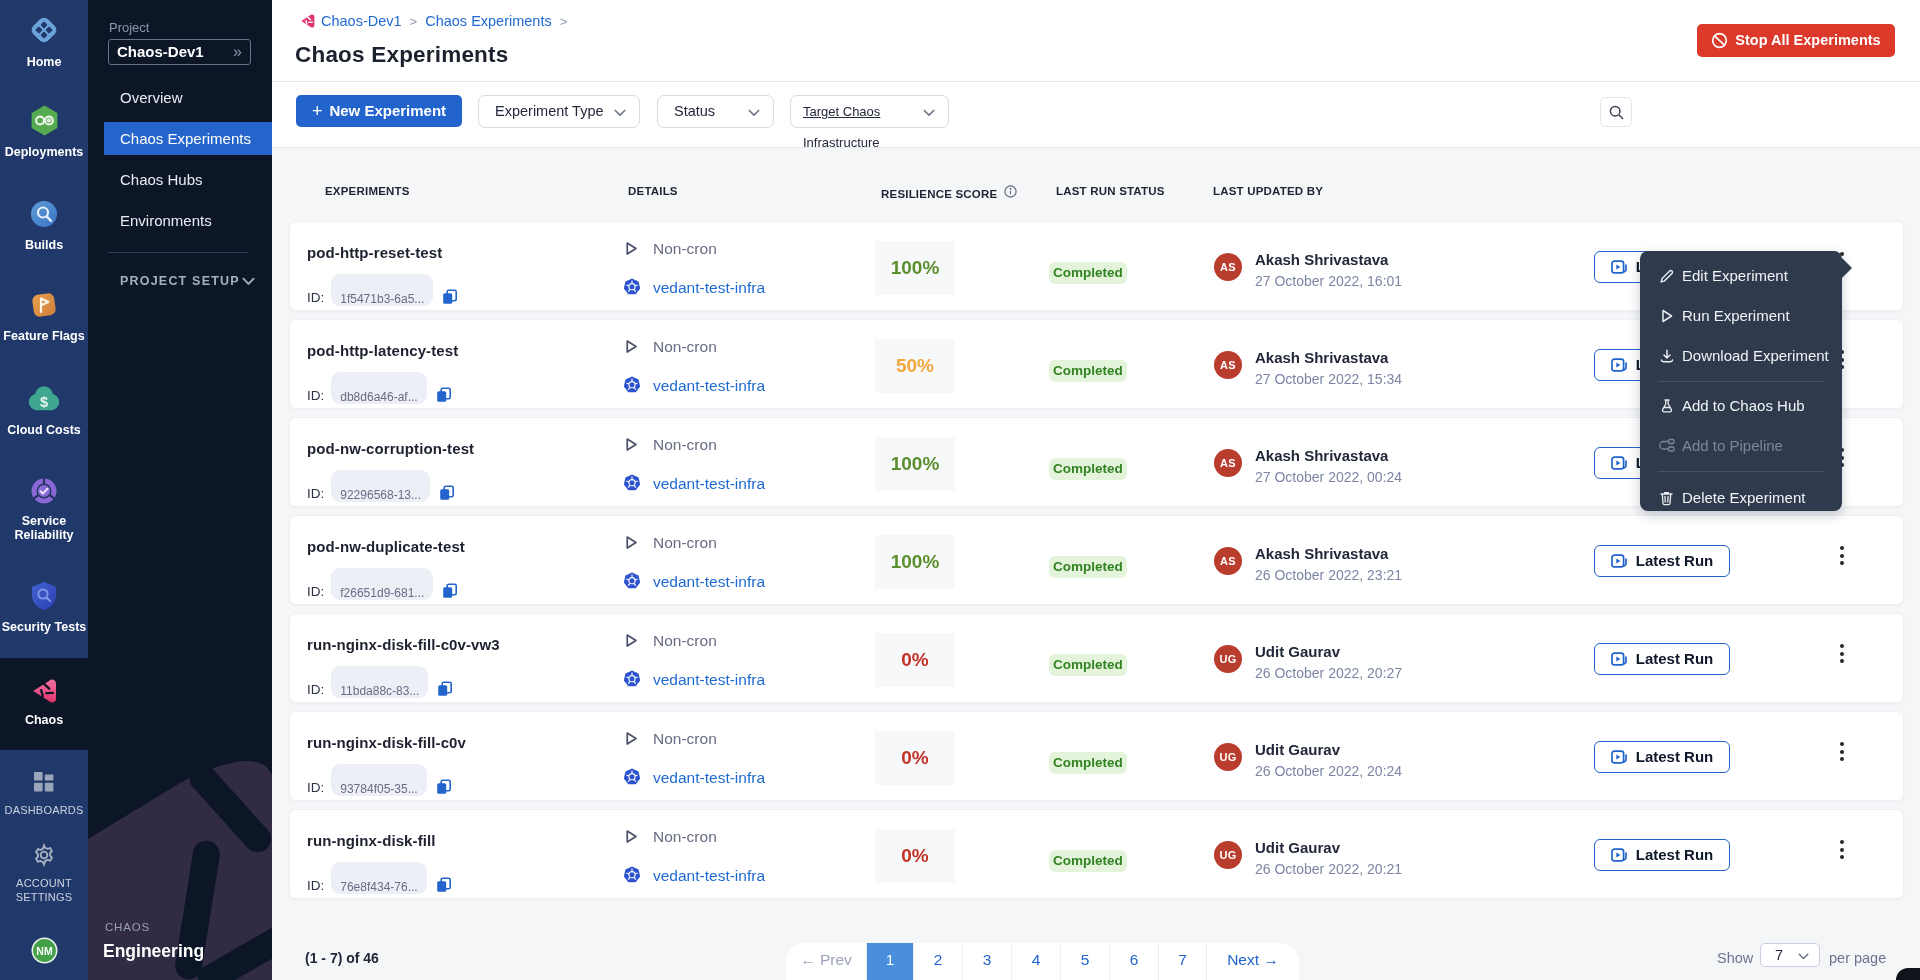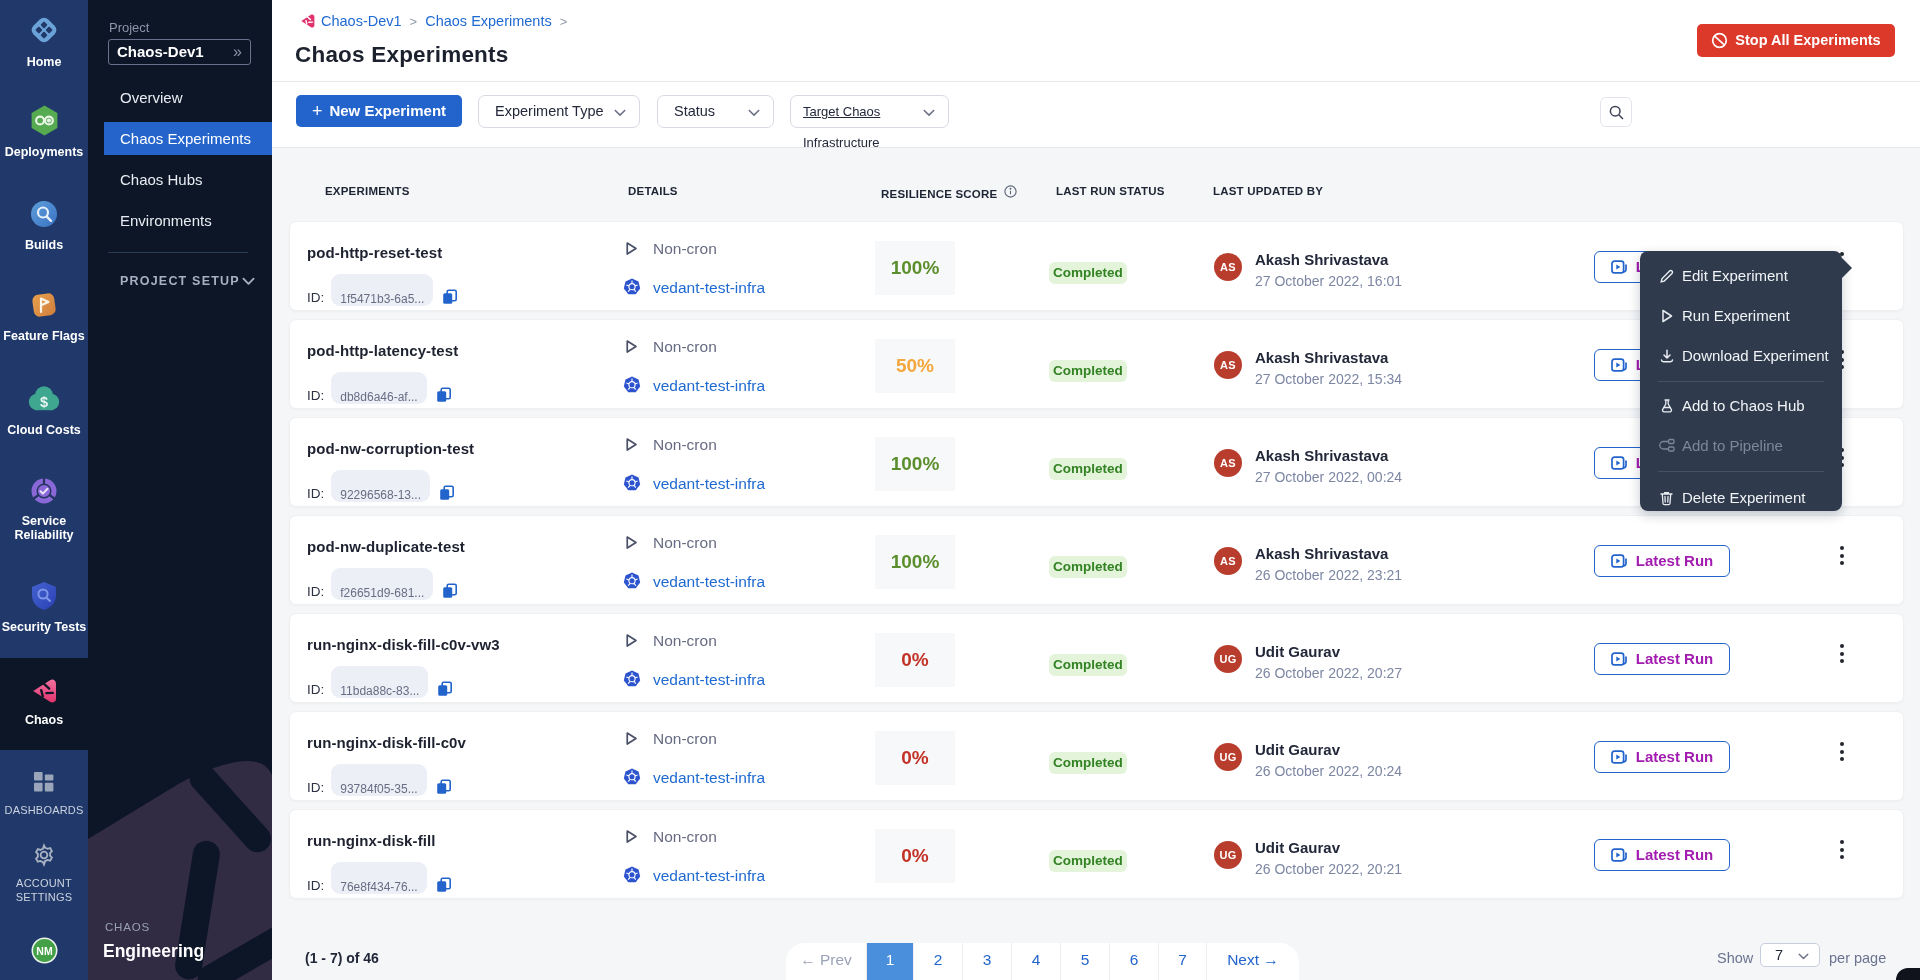--- a/index.html
+++ b/index.html
@@ -53,21 +53,21 @@
 .d1 { position:absolute; left:333px; top:18px; }
 .d2 { position:absolute; left:333px; top:56px; }
 .dic { display:inline-block; width:30px; vertical-align:-3px; }
 .dtx { font-size:15.5px; color:#676b82; }
 .dlink { font-size:15.5px; color:#1f6ad1; }
 .score { position:absolute; left:585px; top:19px; width:80px; height:54px; background:#f7f8f9; text-align:center; line-height:54px; font-size:19px; font-weight:bold; }
 .stat { position:absolute; left:759px; top:34px; width:78px; height:22px; background:#e3f4da; border-radius:6px; color:#338223; font-size:13.5px; font-weight:bold; text-align:center; line-height:22px;margin-top:6px; }
 .av { position:absolute; left:924px; top:31px; width:28px; height:28px; border-radius:50%; color:#fff; font-size:11px; font-weight:bold; text-align:center; line-height:28px; letter-spacing:.3px; }
 .pname { position:absolute; left:965px; top:29px; font-size:15px; font-weight:bold; color:#22283a; }
 .pdate { position:absolute; left:965px; top:51px; font-size:14px; color:#7c86a3; }
-.lrbtn { position:absolute; left:1304px; top:29px; width:136px; height:32px; border:1.6px solid #2264cc; border-radius:6px; background:#fff; color:#a21caf; font-size:15px; font-weight:bold; text-align:center; line-height:29px; }
+.lrbtn { position:absolute; left:1304px; top:29px; width:136px; height:32px; border:1.6px solid #2264cc; border-radius:6px; background:#fff; color:#0f172a; font-size:15px; font-weight:bold; text-align:center; line-height:29px; }
 .lrbtn svg { vertical-align:-3.5px; margin-right:8px; }
 .dots { position:absolute; left:1547px; top:30px; width:10px; }
 .dots span { display:block; width:4px; height:4px; border-radius:50%; background:#23272e; margin:0 auto 3.5px; }
 
 #menu { position:absolute; left:1368px; top:251px; width:202px; height:260px; background:#2f3b4d; border-radius:8px; box-shadow:0 4px 12px rgba(10,20,40,.22); z-index:10; }
 #menu .beak { position:absolute; right:-10px; top:7px; width:0; height:0; border-top:10px solid transparent; border-bottom:10px solid transparent; border-left:10px solid #2f3b4d; }
 .mitem { position:absolute; left:0; width:202px; height:24px; }
 .mitem .mic { position:absolute; left:19px; top:3px; }
 .mitem .mtx { position:absolute; left:42px; top:2px; font-size:15px; color:#f1f3f6; white-space:nowrap; }
 .msep { position:absolute; left:18px; width:166px; border-top:1px solid #46525f; }

